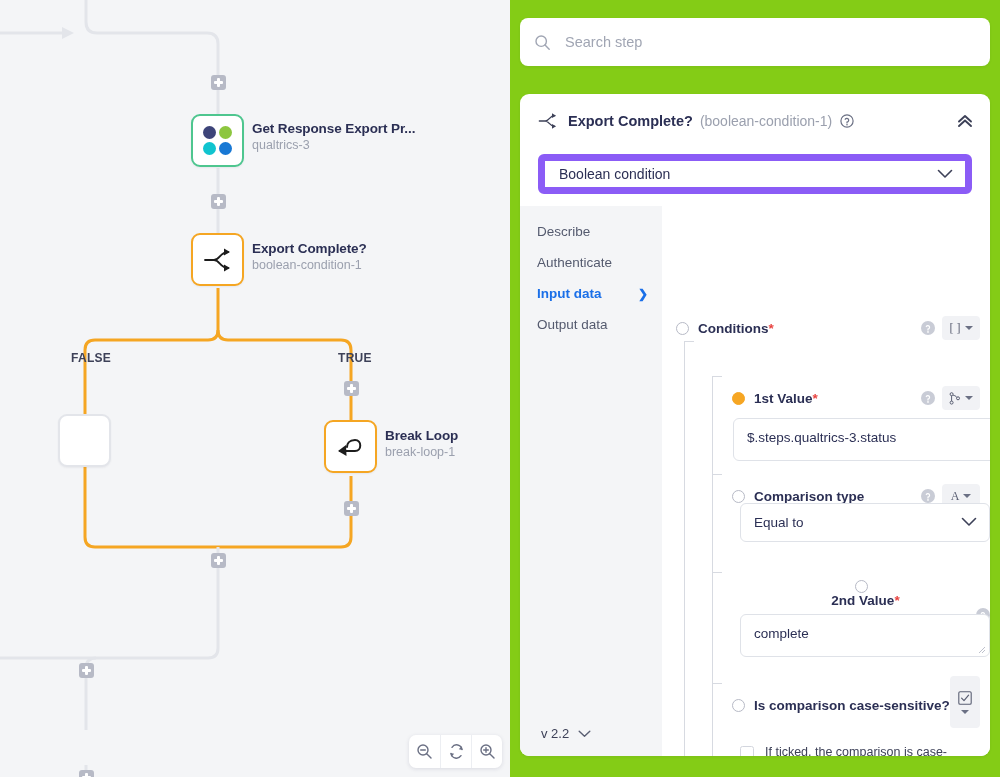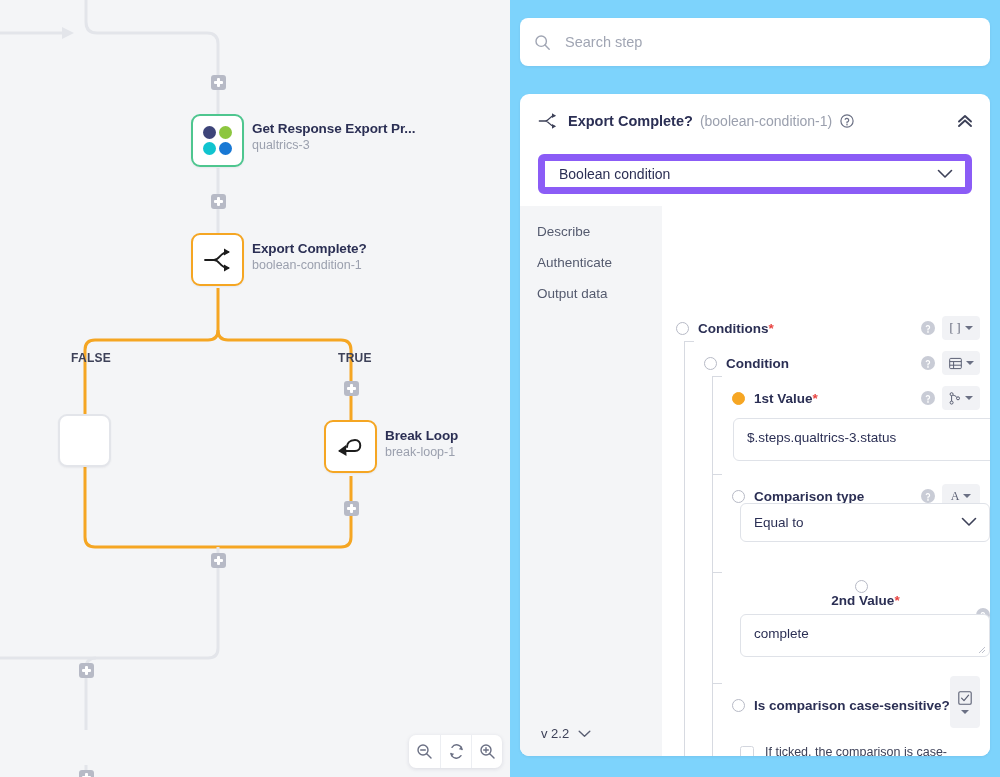--- a/index.html
+++ b/index.html
@@ -79,21 +79,21 @@
   #zoomctl .zbtn {
     width: 31px; display: flex; align-items: center; justify-content: center;
     cursor: pointer;
   }
   #zoomctl .zbtn + .zbtn { border-left: 1px solid #eceef2; }
 
   
   #right {
     position: absolute; left: 510px; top: 0;
     width: 490px; height: 777px;
-    background: #7dd3fc;
+    background: #84cc16;
   }
 
   #searchbar {
     position: absolute; left: 10px; top: 18px;
     width: 470px; height: 48px;
     background: #ffffff; border-radius: 8px;
     box-shadow: 0 1px 3px rgba(30,35,70,.07);
     display: flex; align-items: center; padding: 0 14px;
   }
   #searchbar .sinput {
@@ -396,20 +396,24 @@
         </span>
       </div>
 
       <div id="tabs">
         <div class="tab">
           <span>Describe</span>
         </div>
         <div class="tab">
           <span>Authenticate</span>
         </div>
+        <div class="tab active">
+          <span>Input data</span>
+          <span class="arr">❯</span>
+        </div>
         <div class="tab">
           <span>Output data</span>
         </div>
       </div>
 
       <div id="version">
         <span>v 2.2</span>
         <span class="chev">
           <svg width="13" height="8" viewBox="0 0 13 8">
             <path d="M1.2 1.2 L6.5 6.3 L11.8 1.2" stroke="#5a5f73" stroke-width="1.4" fill="none" stroke-linecap="round" stroke-linejoin="round"></path>
@@ -436,40 +440,20 @@
               <path d="M5.3 5.5 A1.75 1.75 0 1 1 7 8.1 L7 9.1" stroke="#fff" stroke-width="1.2" fill="none" stroke-linecap="round"></path>
               <circle cx="7" cy="10.9" r="0.85" fill="#fff"></circle>
             </svg>
           </span>
           <span class="badge">
             <span class="gl">[ ]</span>
             <span class="caret"></span>
           </span>
         </div>
 
-        <div class="row" style="position:absolute; left:28px; top:143px; width:calc(100% - 28px);">
-          <span class="bullet"></span>
-          <span class="lbl"><span>Condition</span><span class="req"></span></span>
-          <span class="qmark">
-            <svg width="14" height="14" viewBox="0 0 14 14">
-              <circle cx="7" cy="7" r="7" fill="#c9ccd6"></circle>
-              <path d="M5.3 5.5 A1.75 1.75 0 1 1 7 8.1 L7 9.1" stroke="#fff" stroke-width="1.2" fill="none" stroke-linecap="round"></path>
-              <circle cx="7" cy="10.9" r="0.85" fill="#fff"></circle>
-            </svg>
-          </span>
-          <span class="badge">
-            <svg width="13" height="13" viewBox="0 0 13 13">
-              <rect x="0.7" y="1.4" width="11.6" height="10.2" rx="1" stroke="#5a5f73" stroke-width="1" fill="none"></rect>
-              <line x1="0.7" y1="4.6" x2="12.3" y2="4.6" stroke="#5a5f73" stroke-width="1"></line>
-              <line x1="0.7" y1="8.2" x2="12.3" y2="8.2" stroke="#5a5f73" stroke-width="1"></line>
-              <line x1="4.6" y1="4.6" x2="4.6" y2="11.6" stroke="#5a5f73" stroke-width="1"></line>
-            </svg>
-            <span class="caret"></span>
-          </span>
-        </div>
 
         <div class="row" style="position:absolute; left:56px; top:178px; width:calc(100% - 56px);">
           <span class="bullet filled"></span>
           <span class="lbl"><span>1st Value</span><span class="req">*</span></span>
           <span class="qmark">
             <svg width="14" height="14" viewBox="0 0 14 14">
               <circle cx="7" cy="7" r="7" fill="#c9ccd6"></circle>
               <path d="M5.3 5.5 A1.75 1.75 0 1 1 7 8.1 L7 9.1" stroke="#fff" stroke-width="1.2" fill="none" stroke-linecap="round"></path>
               <circle cx="7" cy="10.9" r="0.85" fill="#fff"></circle>
             </svg>

